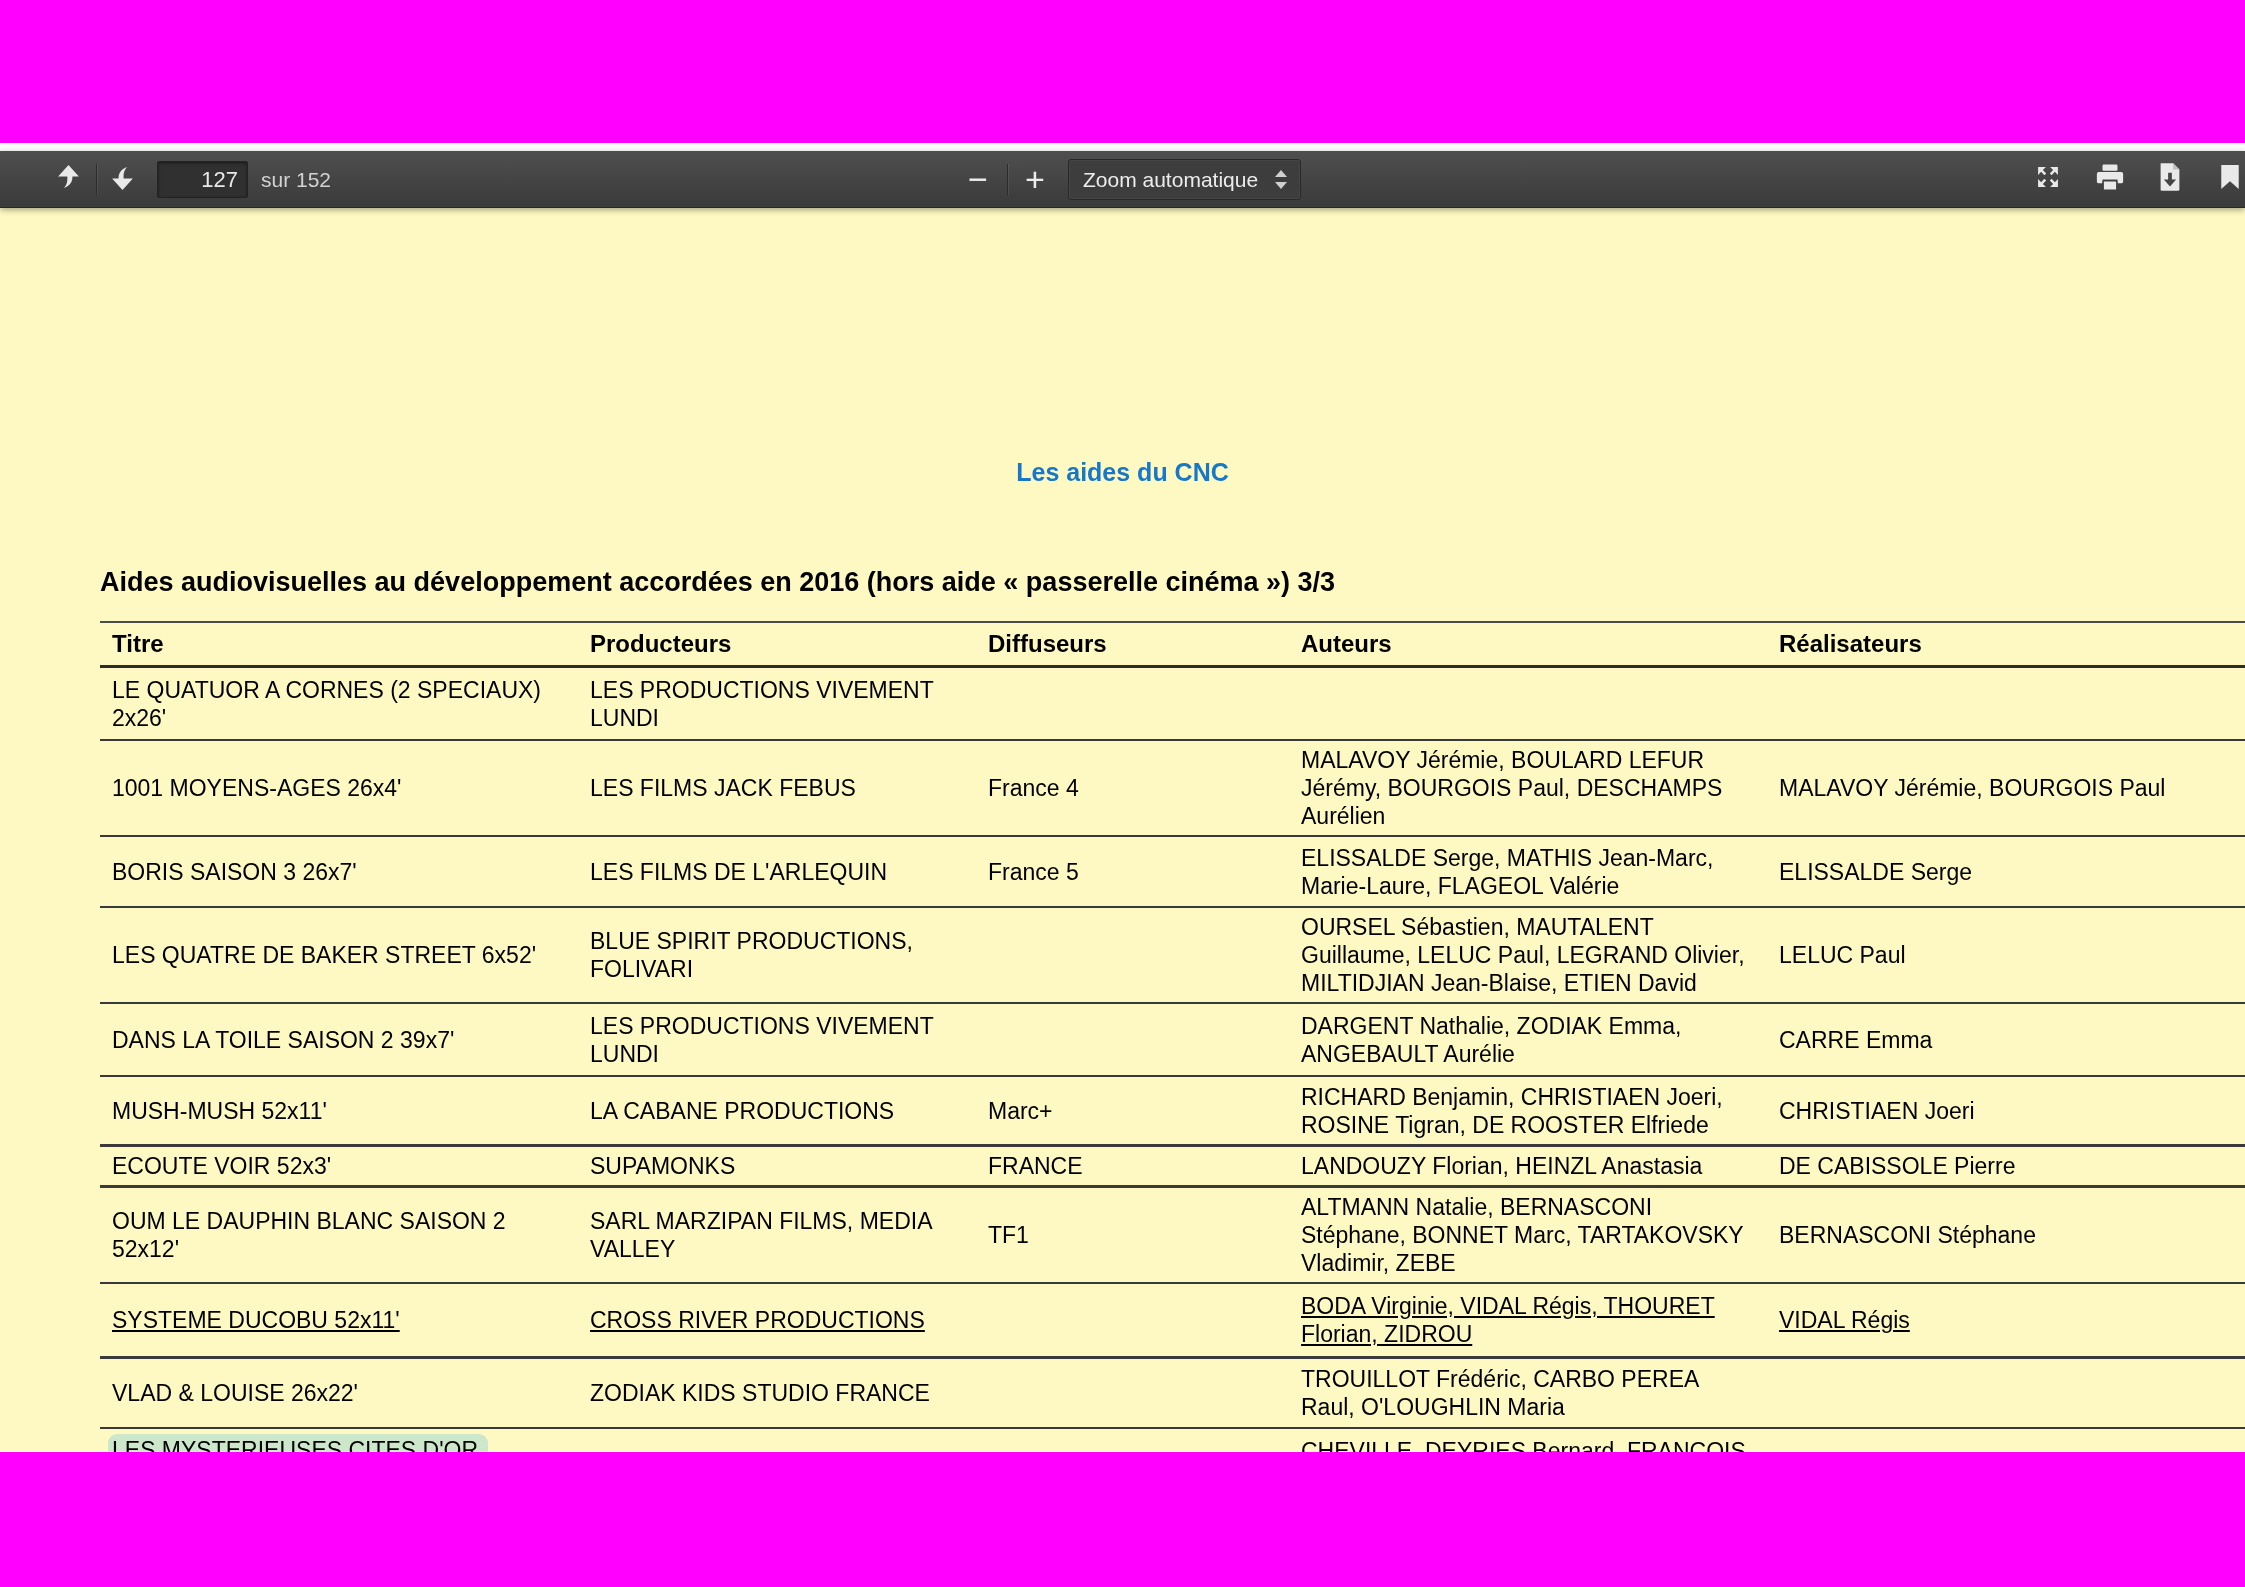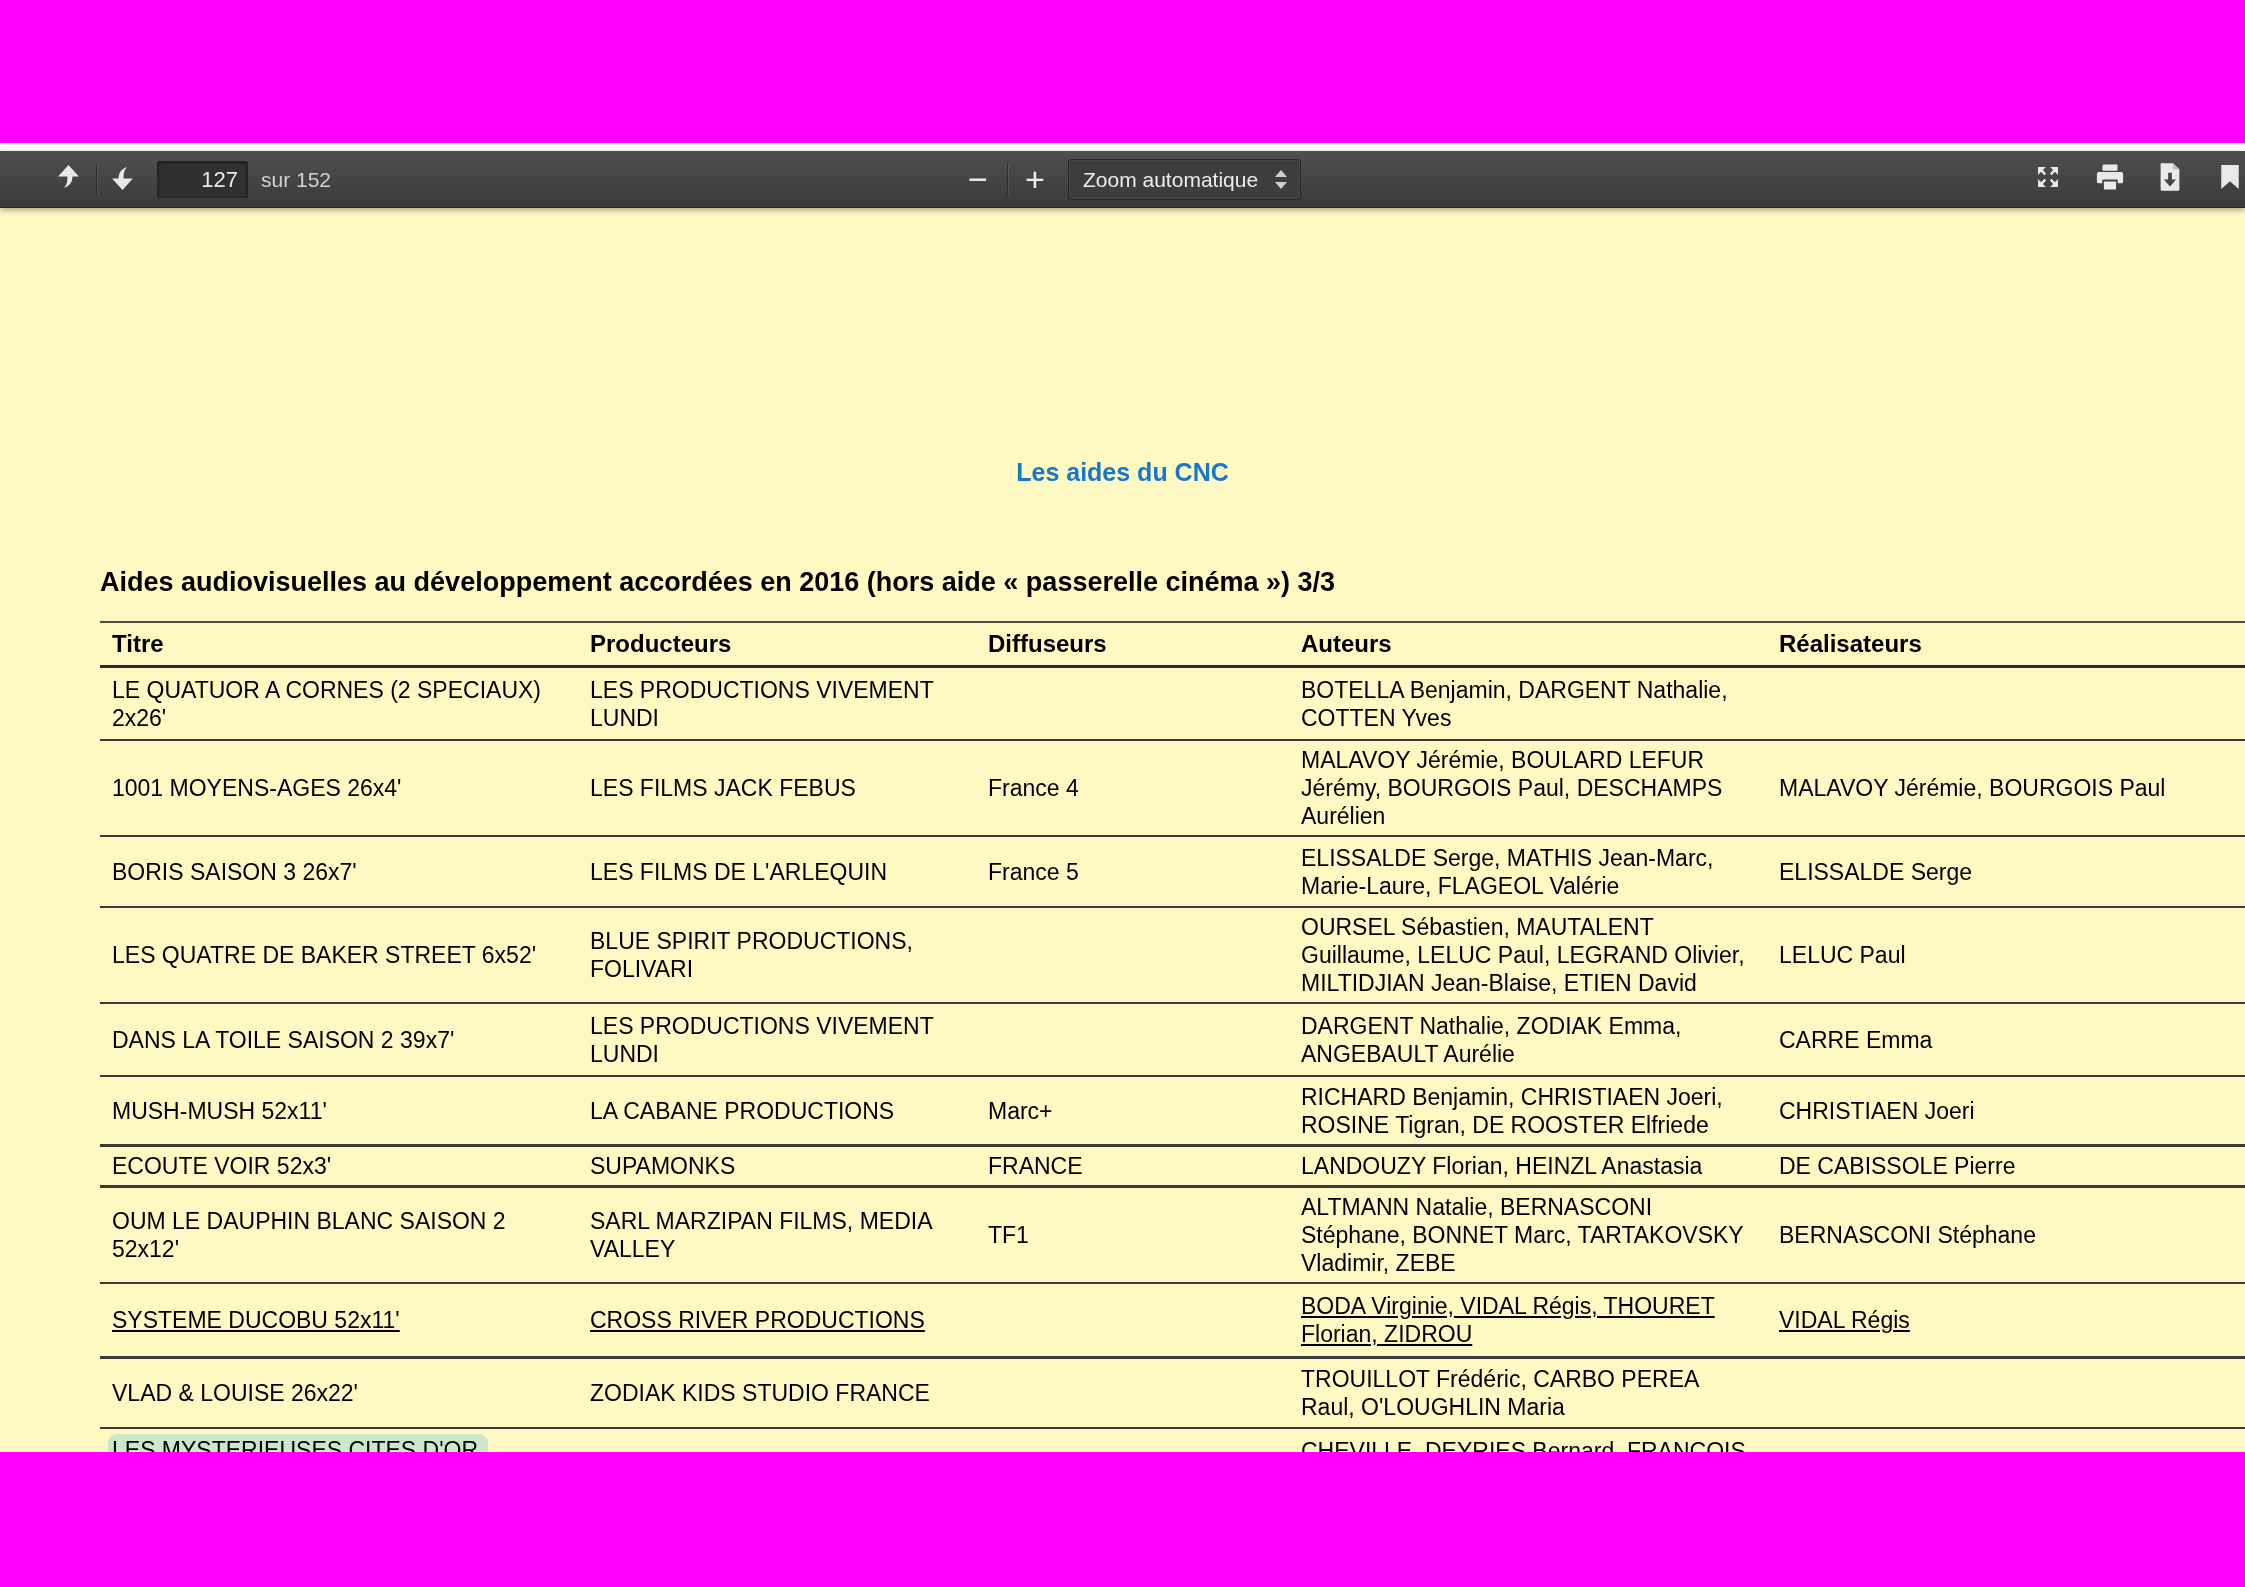--- a/index.html
+++ b/index.html
@@ -173,23 +173,20 @@
             <div class="cell">
               <div class="cin">LE QUATUOR A CORNES (2 SPECIAUX) 2x26'</div>
             </div>
             <div class="cell">
               <div class="cin">LES PRODUCTIONS VIVEMENT LUNDI</div>
             </div>
             <div class="cell">
               <div class="cin"></div>
             </div>
             <div class="cell">
-              <div class="cin">BOTELLA Benjamin, DARGENT Nathalie, COTTEN Yves</div>
-            </div>
-            <div class="cell">
               <div class="cin"></div>
             </div>
           </div>
           <div class="trow">
             <div class="cell">
               <div class="cin">1001 MOYENS-AGES 26x4'</div>
             </div>
             <div class="cell">
               <div class="cin">LES FILMS JACK FEBUS</div>
             </div>

